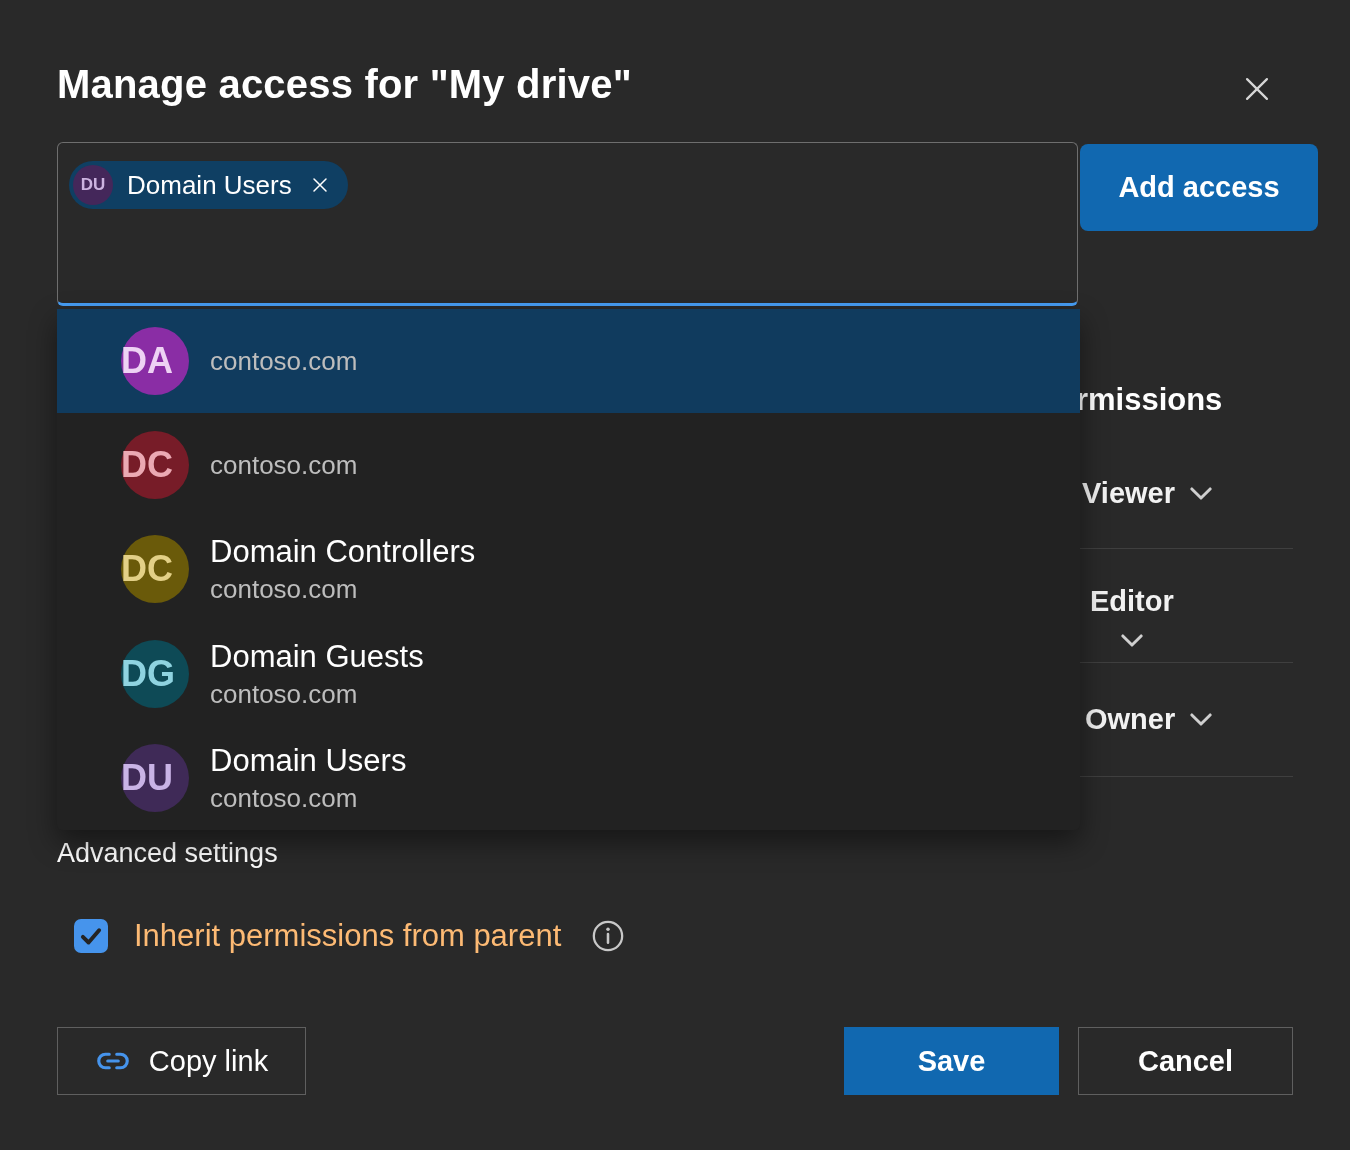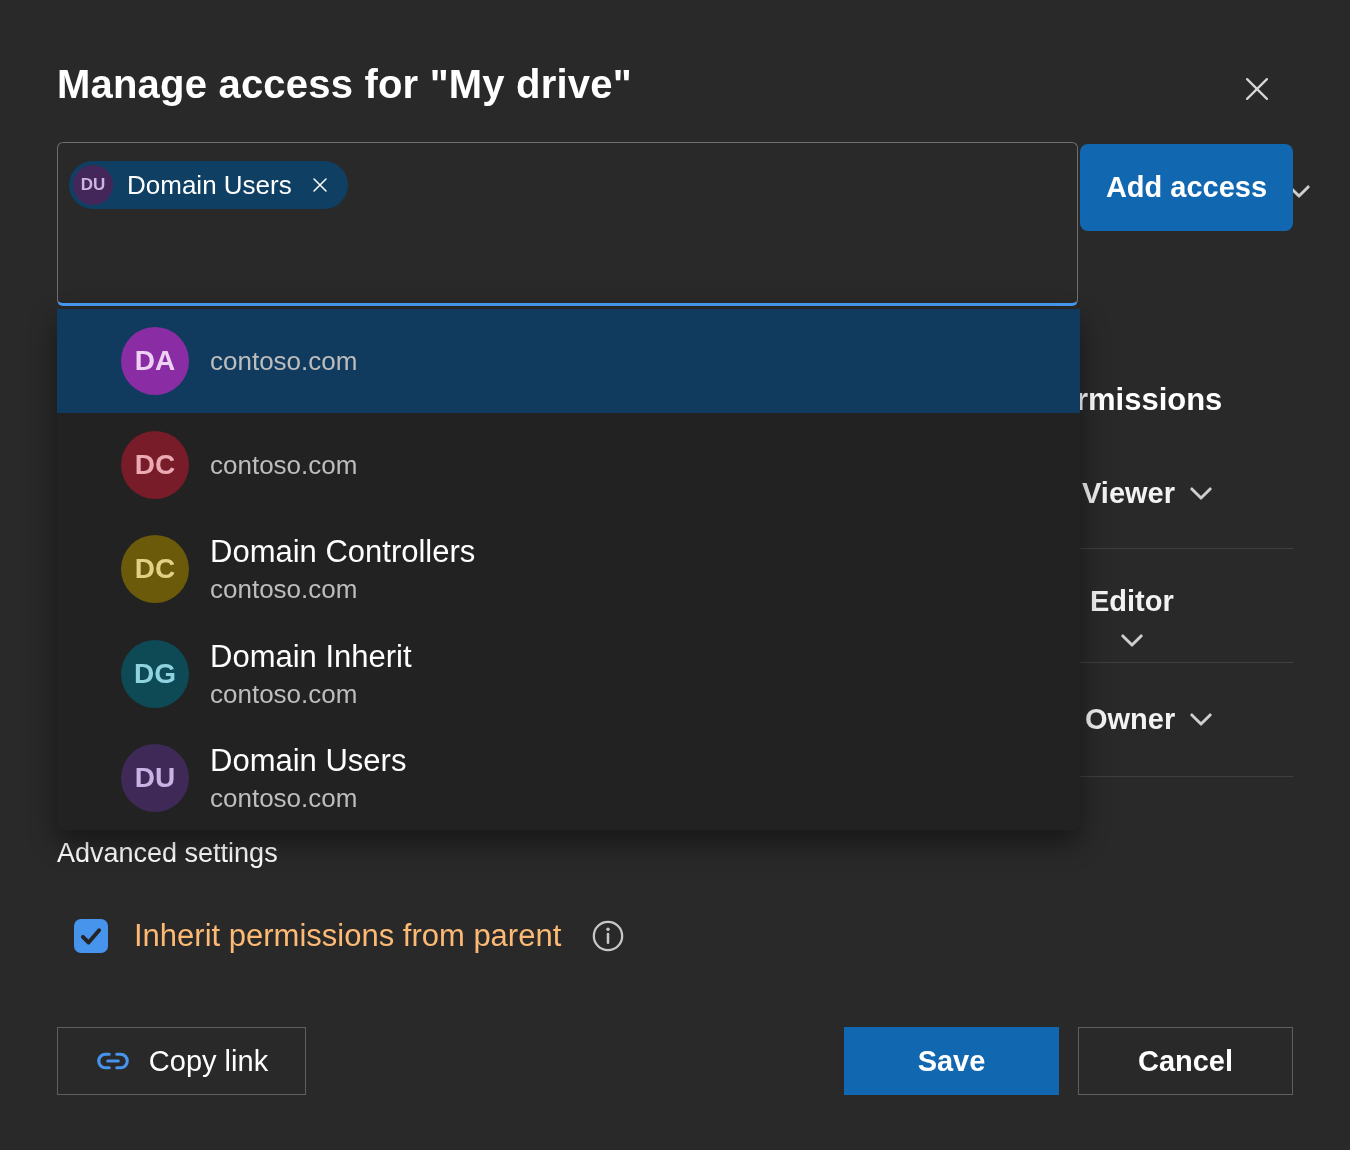--- a/index.html
+++ b/index.html
@@ -75,21 +75,21 @@
     position:absolute; left:14px; top:242px; height:46px;
     display:flex; align-items:center;
     font-size:31px; color:#fff; cursor:text;
   }
   .caret{
     display:inline-block; width:3px; height:42px;
     background:#fff; margin-left:3px;
   }
 
   .add-access-btn{
-    left:1080px; top:144px; width:213px; height:87px;
+    left:1080px; top:144px; width:238px; height:87px;
     background:var(--accent_blue); border:none; border-radius:8px;
     color:#fff; font-size:29px; font-weight:700; cursor:pointer;
     font-family:"Liberation Sans", sans-serif;
   }
 
   
   .permissions-panel{z-index:1;}
   .perm-header{
     left:1038px; top:382px;
     font-size:31px; font-weight:700; color:#fff;
@@ -121,22 +121,22 @@
     z-index:5; display:flex; flex-direction:column;
   }
   .sugg-item{
     height:104.2px; display:flex; align-items:center;
     padding-left:64px; gap:21px; cursor:pointer;
   }
   .sugg-item.selected{background:var(--selected_item_bg);}
   .avatar{
     width:68px; height:68px; border-radius:50%;
     flex:0 0 68px;
-    display:flex; align-items:center; justify-content:center;
-    font-size:28px; font-weight:700;
+    display:flex; align-items:center; 
+    font-size:36px; font-weight:700;
   }
   .sugg-name{font-size:31px; color:#fff; line-height:40px;}
   .sugg-domain{font-size:26px; color:var(--text_secondary); line-height:34px;}
 
   
   .advanced-heading{
     left:57px; top:838px;
     font-size:27px; font-weight:400;
   }
   .checkbox-row{
@@ -280,21 +280,21 @@
       <div class="sugg-name">Domain Controllers</div>
       <div class="sugg-domain">contoso.com</div>
     </div>
   </div>
 
   <div class="sugg-item">
     <div class="avatar" style="background: rgb(14, 74, 86); color: rgb(143, 211, 224);">
         <span>DG</span>
       </div>
     <div class="sugg-text">
-      <div class="sugg-name">Domain Inherit</div>
+      <div class="sugg-name">Domain Guests</div>
       <div class="sugg-domain">contoso.com</div>
     </div>
   </div>
 
   <div class="sugg-item">
     <div class="avatar" style="background: rgb(63, 42, 87); color: rgb(201, 179, 230);">
         <span>DU</span>
       </div>
     <div class="sugg-text">
       <div class="sugg-name">Domain Users</div>

